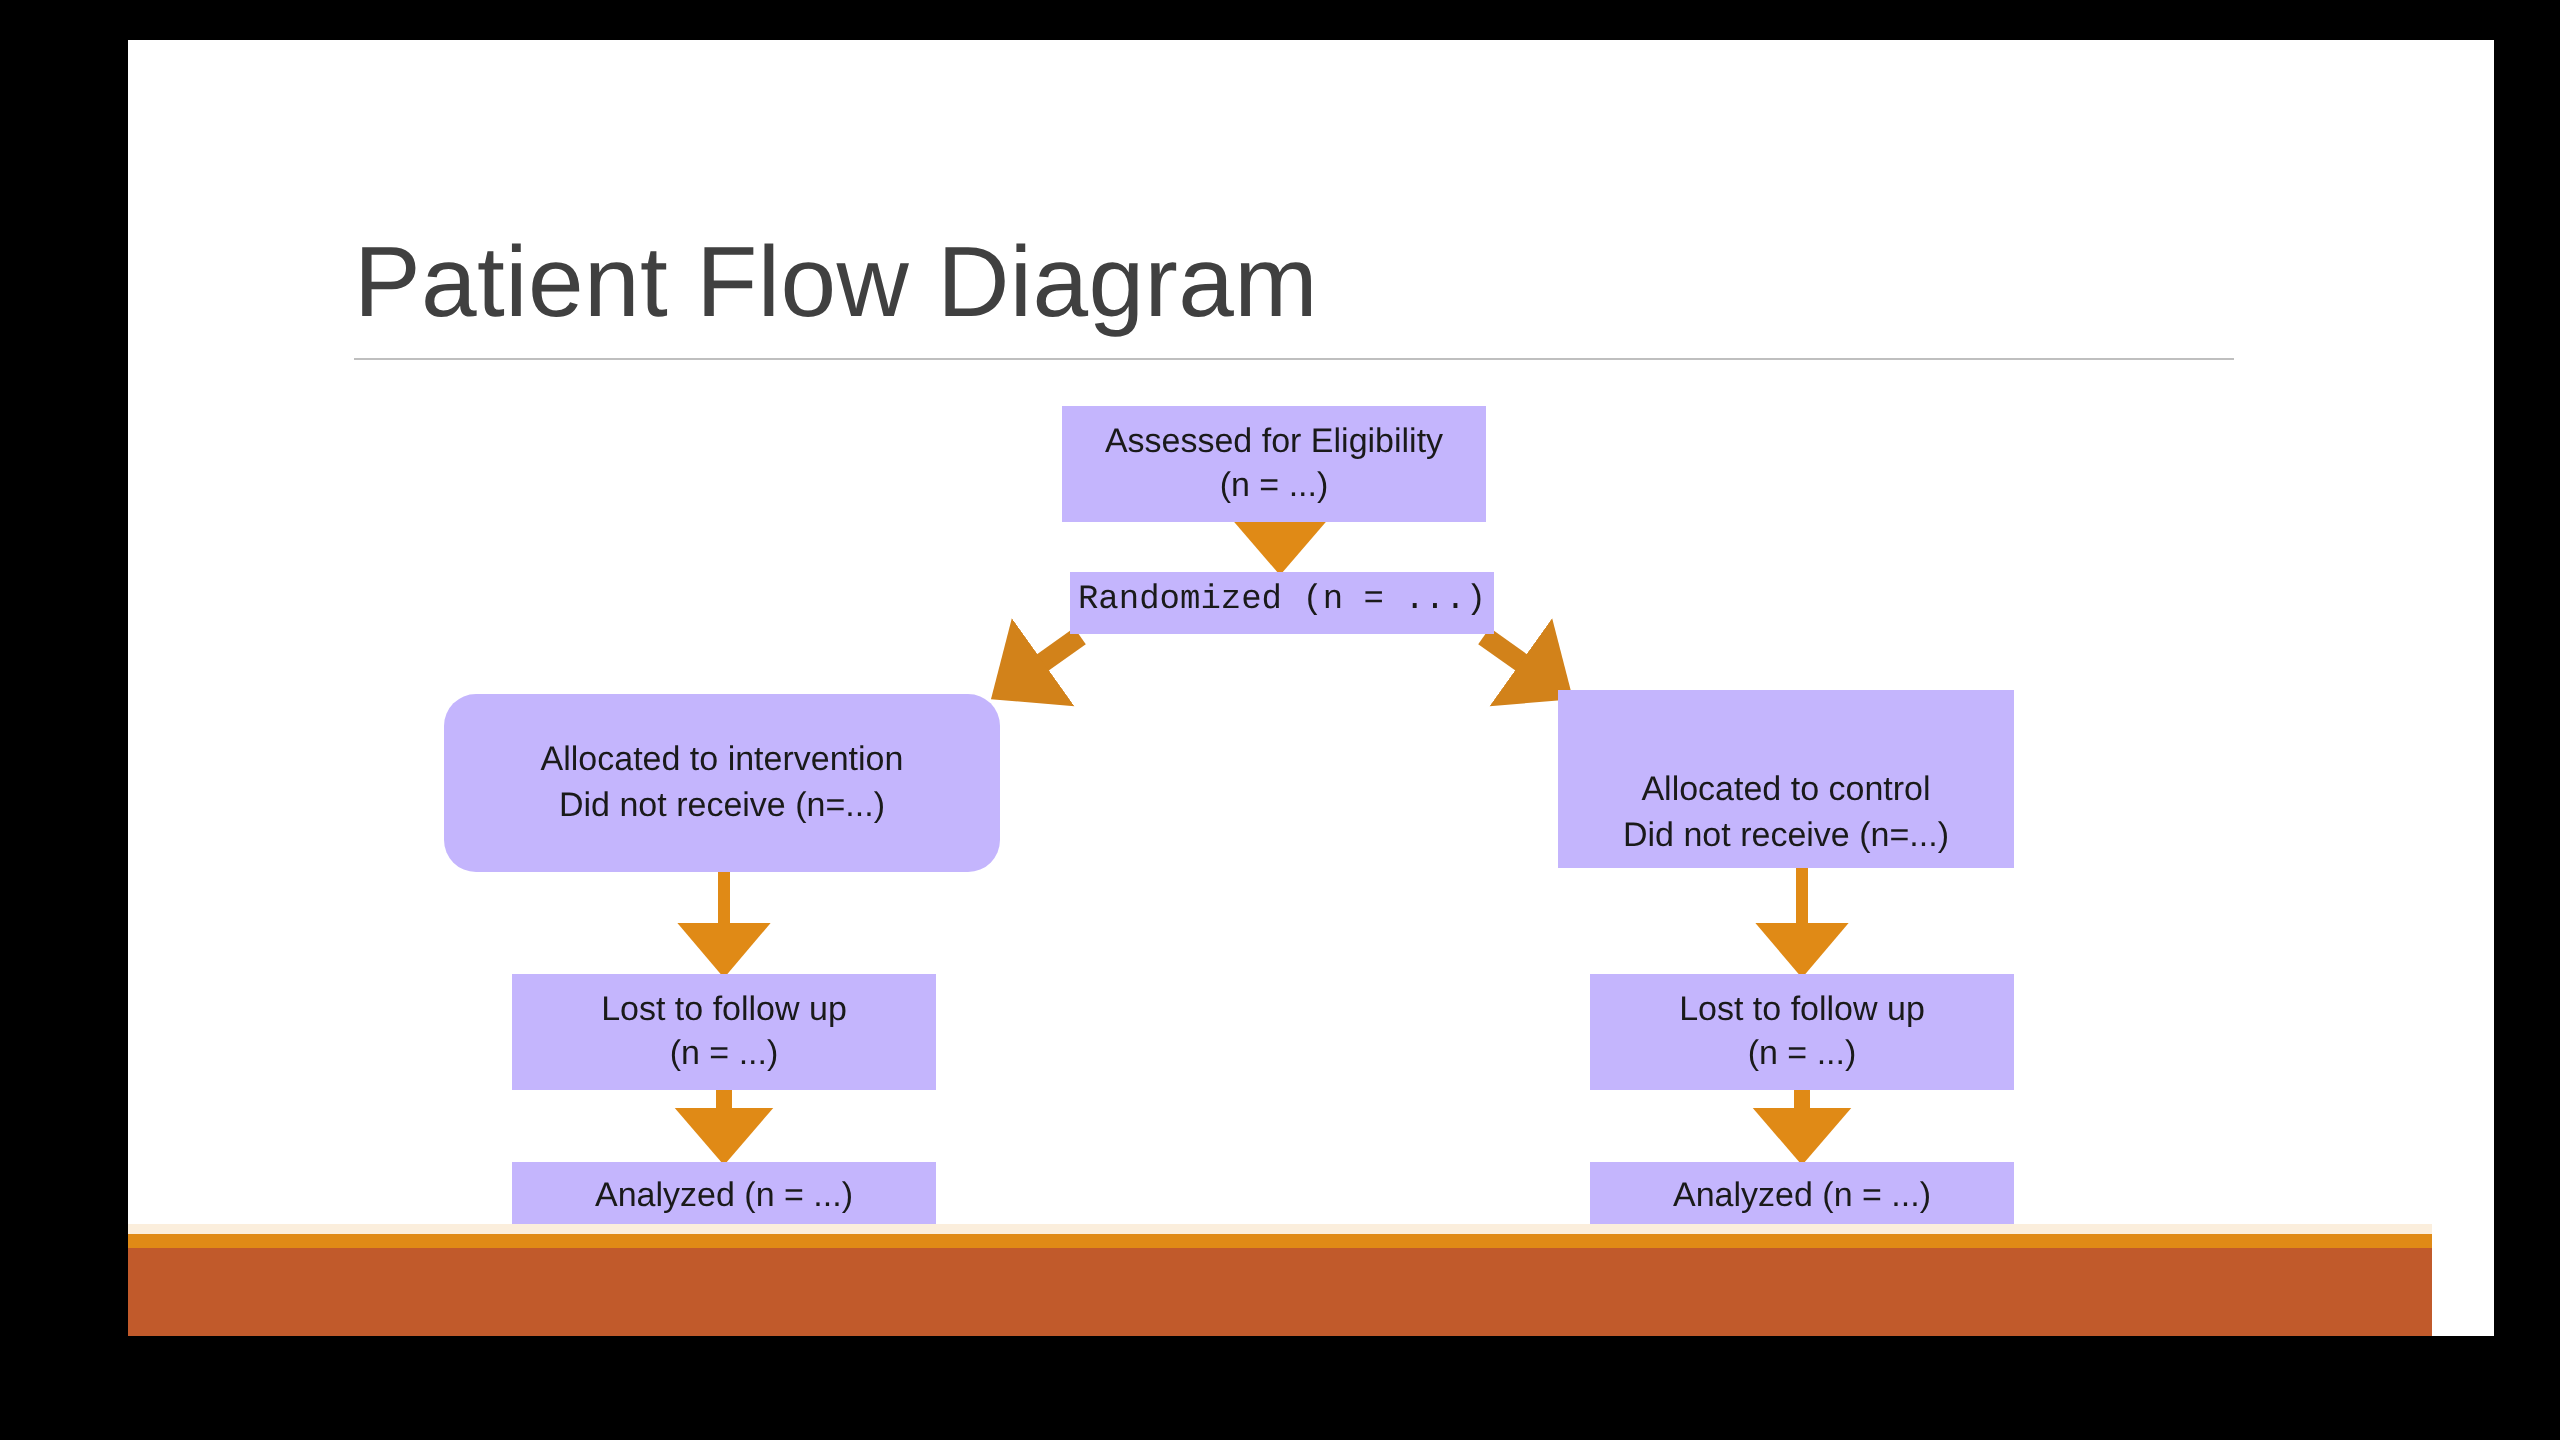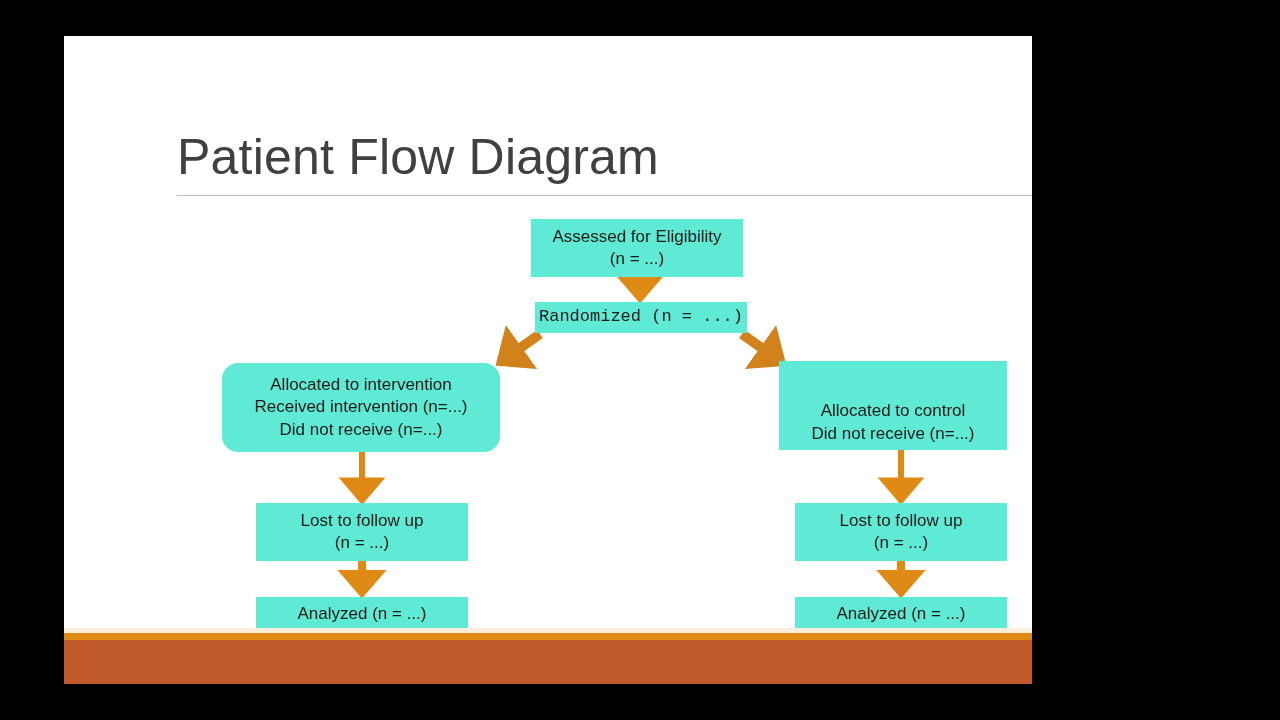--- a/index.html
+++ b/index.html
@@ -20,22 +20,22 @@
     position: relative;
     width: 1280px;
     height: 720px;
     background: #000000;
   }
 
   
   #slide {
     position: absolute;
     left: 64px;
-    top: 36px;
-    width: 968px;
+    top: 20px;
+    width: 1183px;
     height: 648px;
     background: #ffffff;
     overflow: hidden;
   }
 
   
   #title-block {
     position: absolute;
     left: 113px;
     top: 94px;
@@ -67,21 +67,21 @@
   #flow-svg {
     position: absolute;
     left: 0;
     top: 0;
     width: 1152px;
     height: 648px;
   }
 
   .node {
     position: absolute;
-    background: #5eead4;
+    background: #c4b5fd;
     color: #1a1a1a;
     font-size: 17px;
     line-height: 1.32;
     text-align: center;
     display: flex;
     flex-direction: column;
     align-items: center;
     justify-content: center;
     box-sizing: border-box;
     padding: 5px 24px;
@@ -172,21 +172,20 @@
         <span class="line">Assessed for Eligibility</span>
         <span class="line">(n = ...)</span>
       </div>
 
       <div class="node" id="node-randomized">
         <span class="line">Randomized (n = ...)</span>
       </div>
 
       <div class="node" id="node-alloc-left">
         <span class="line">Allocated to intervention</span>
-        <span class="line">Received intervention (n=...)</span>
         <span class="line">Did not receive (n=...)</span>
       </div>
 
       <div class="node" id="node-alloc-right">
         <span class="line">Allocated to control</span>
         <span class="line">Did not receive (n=...)</span>
       </div>
 
       <div class="node" id="node-lost-left">
         <span class="line">Lost to follow up</span>

